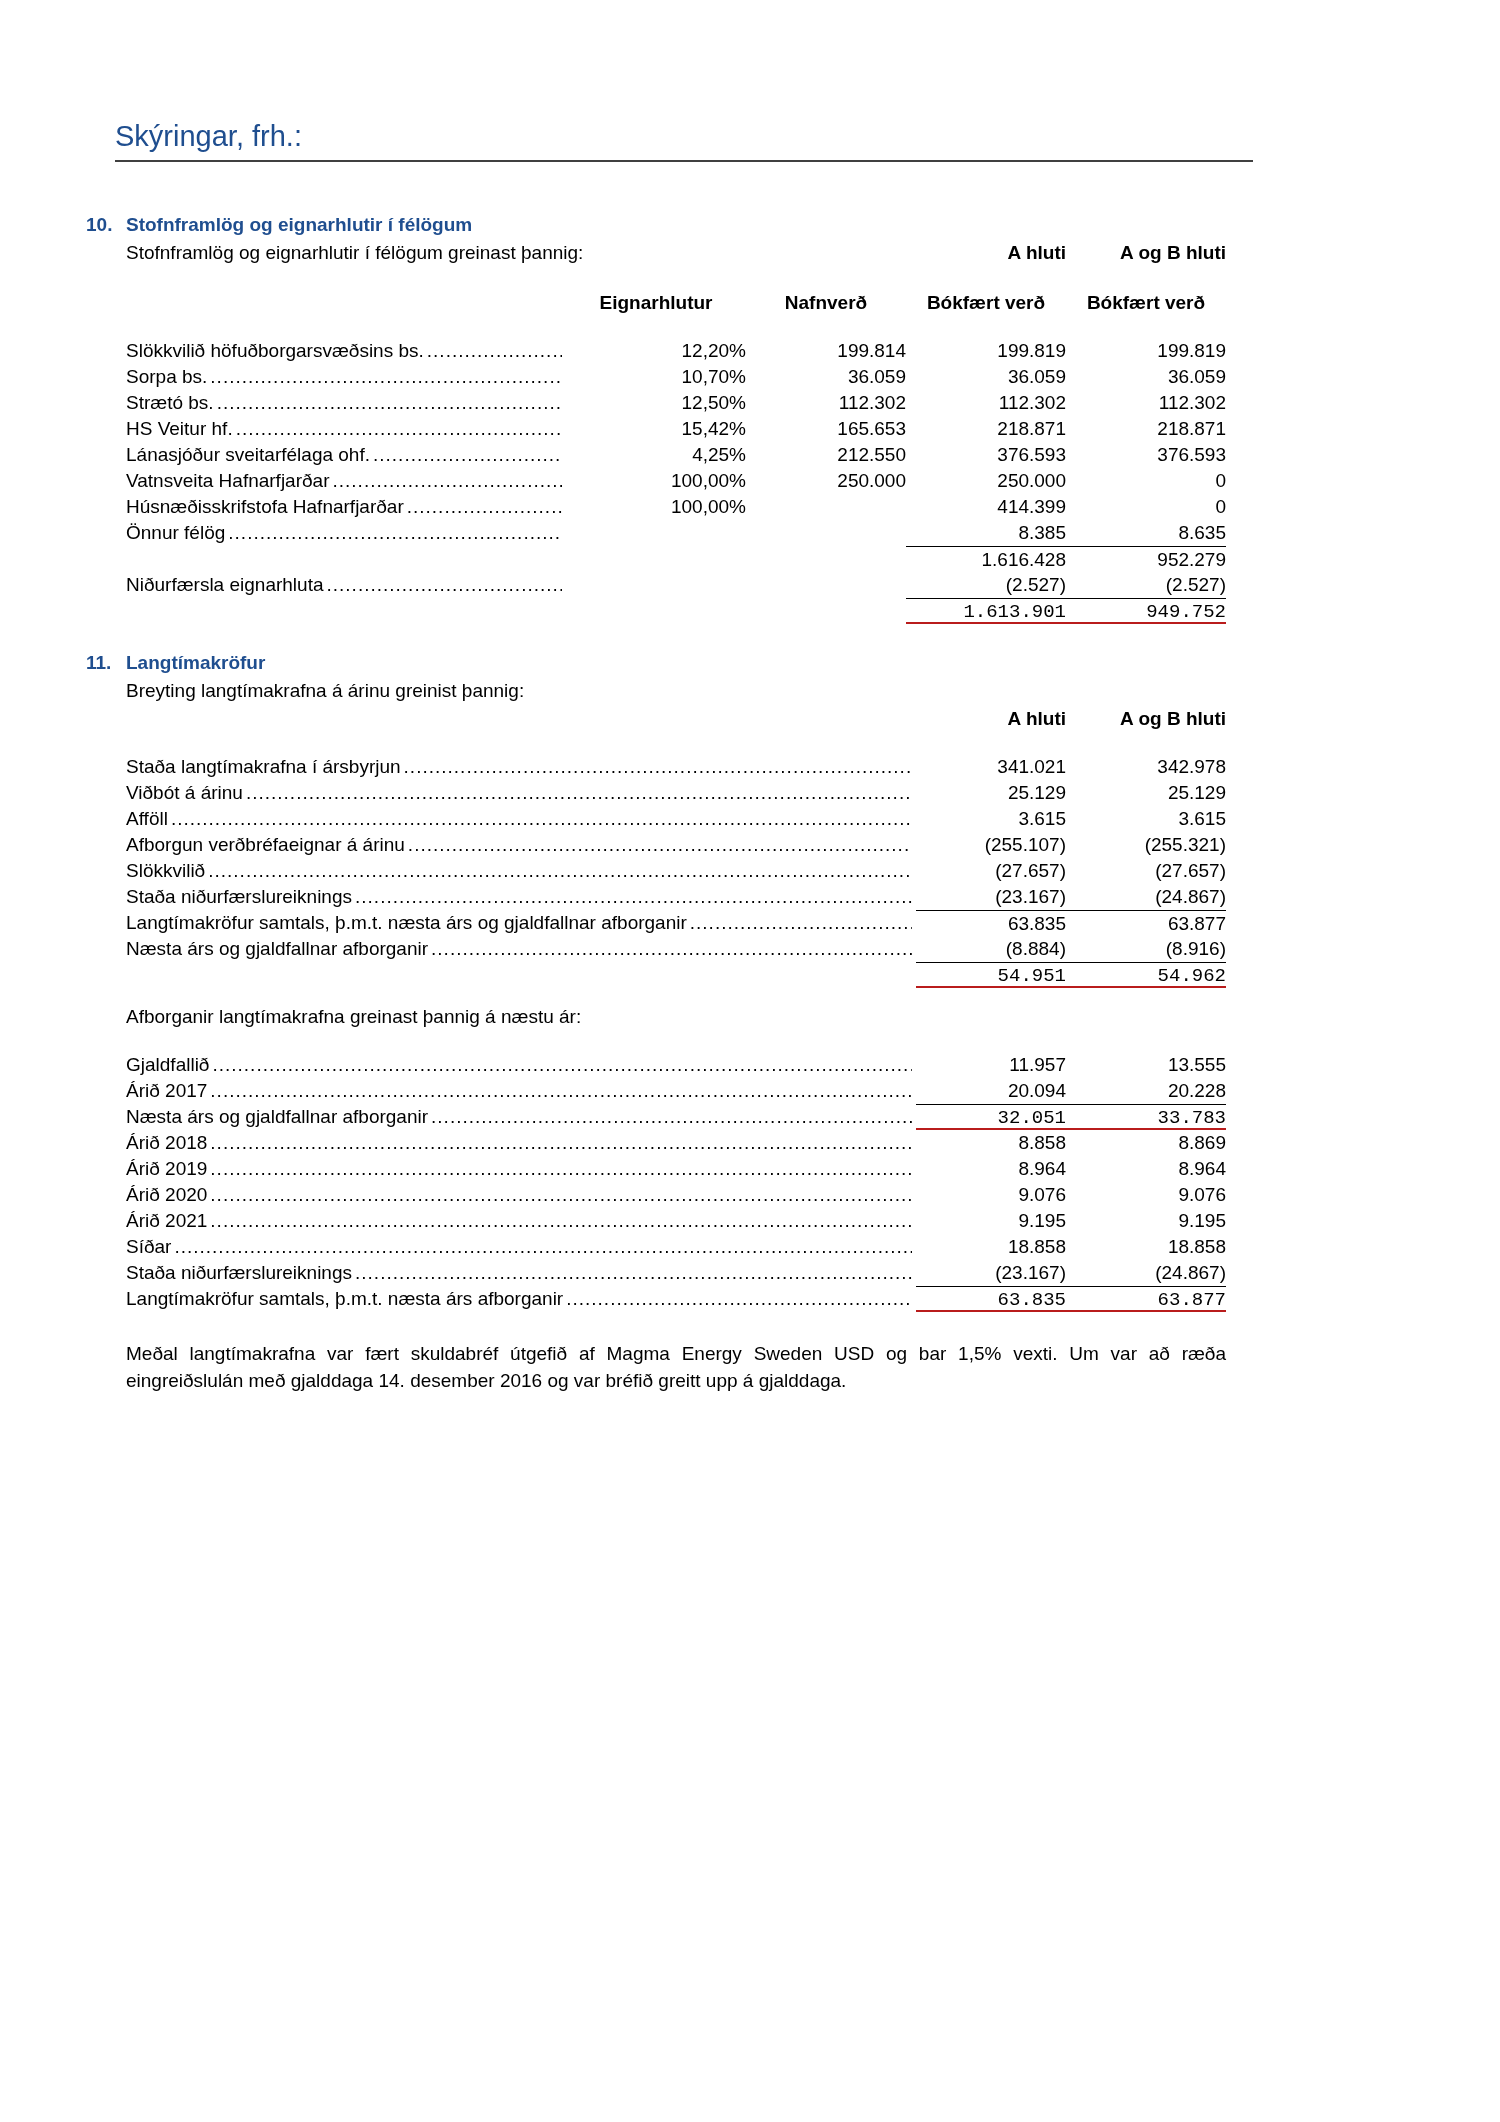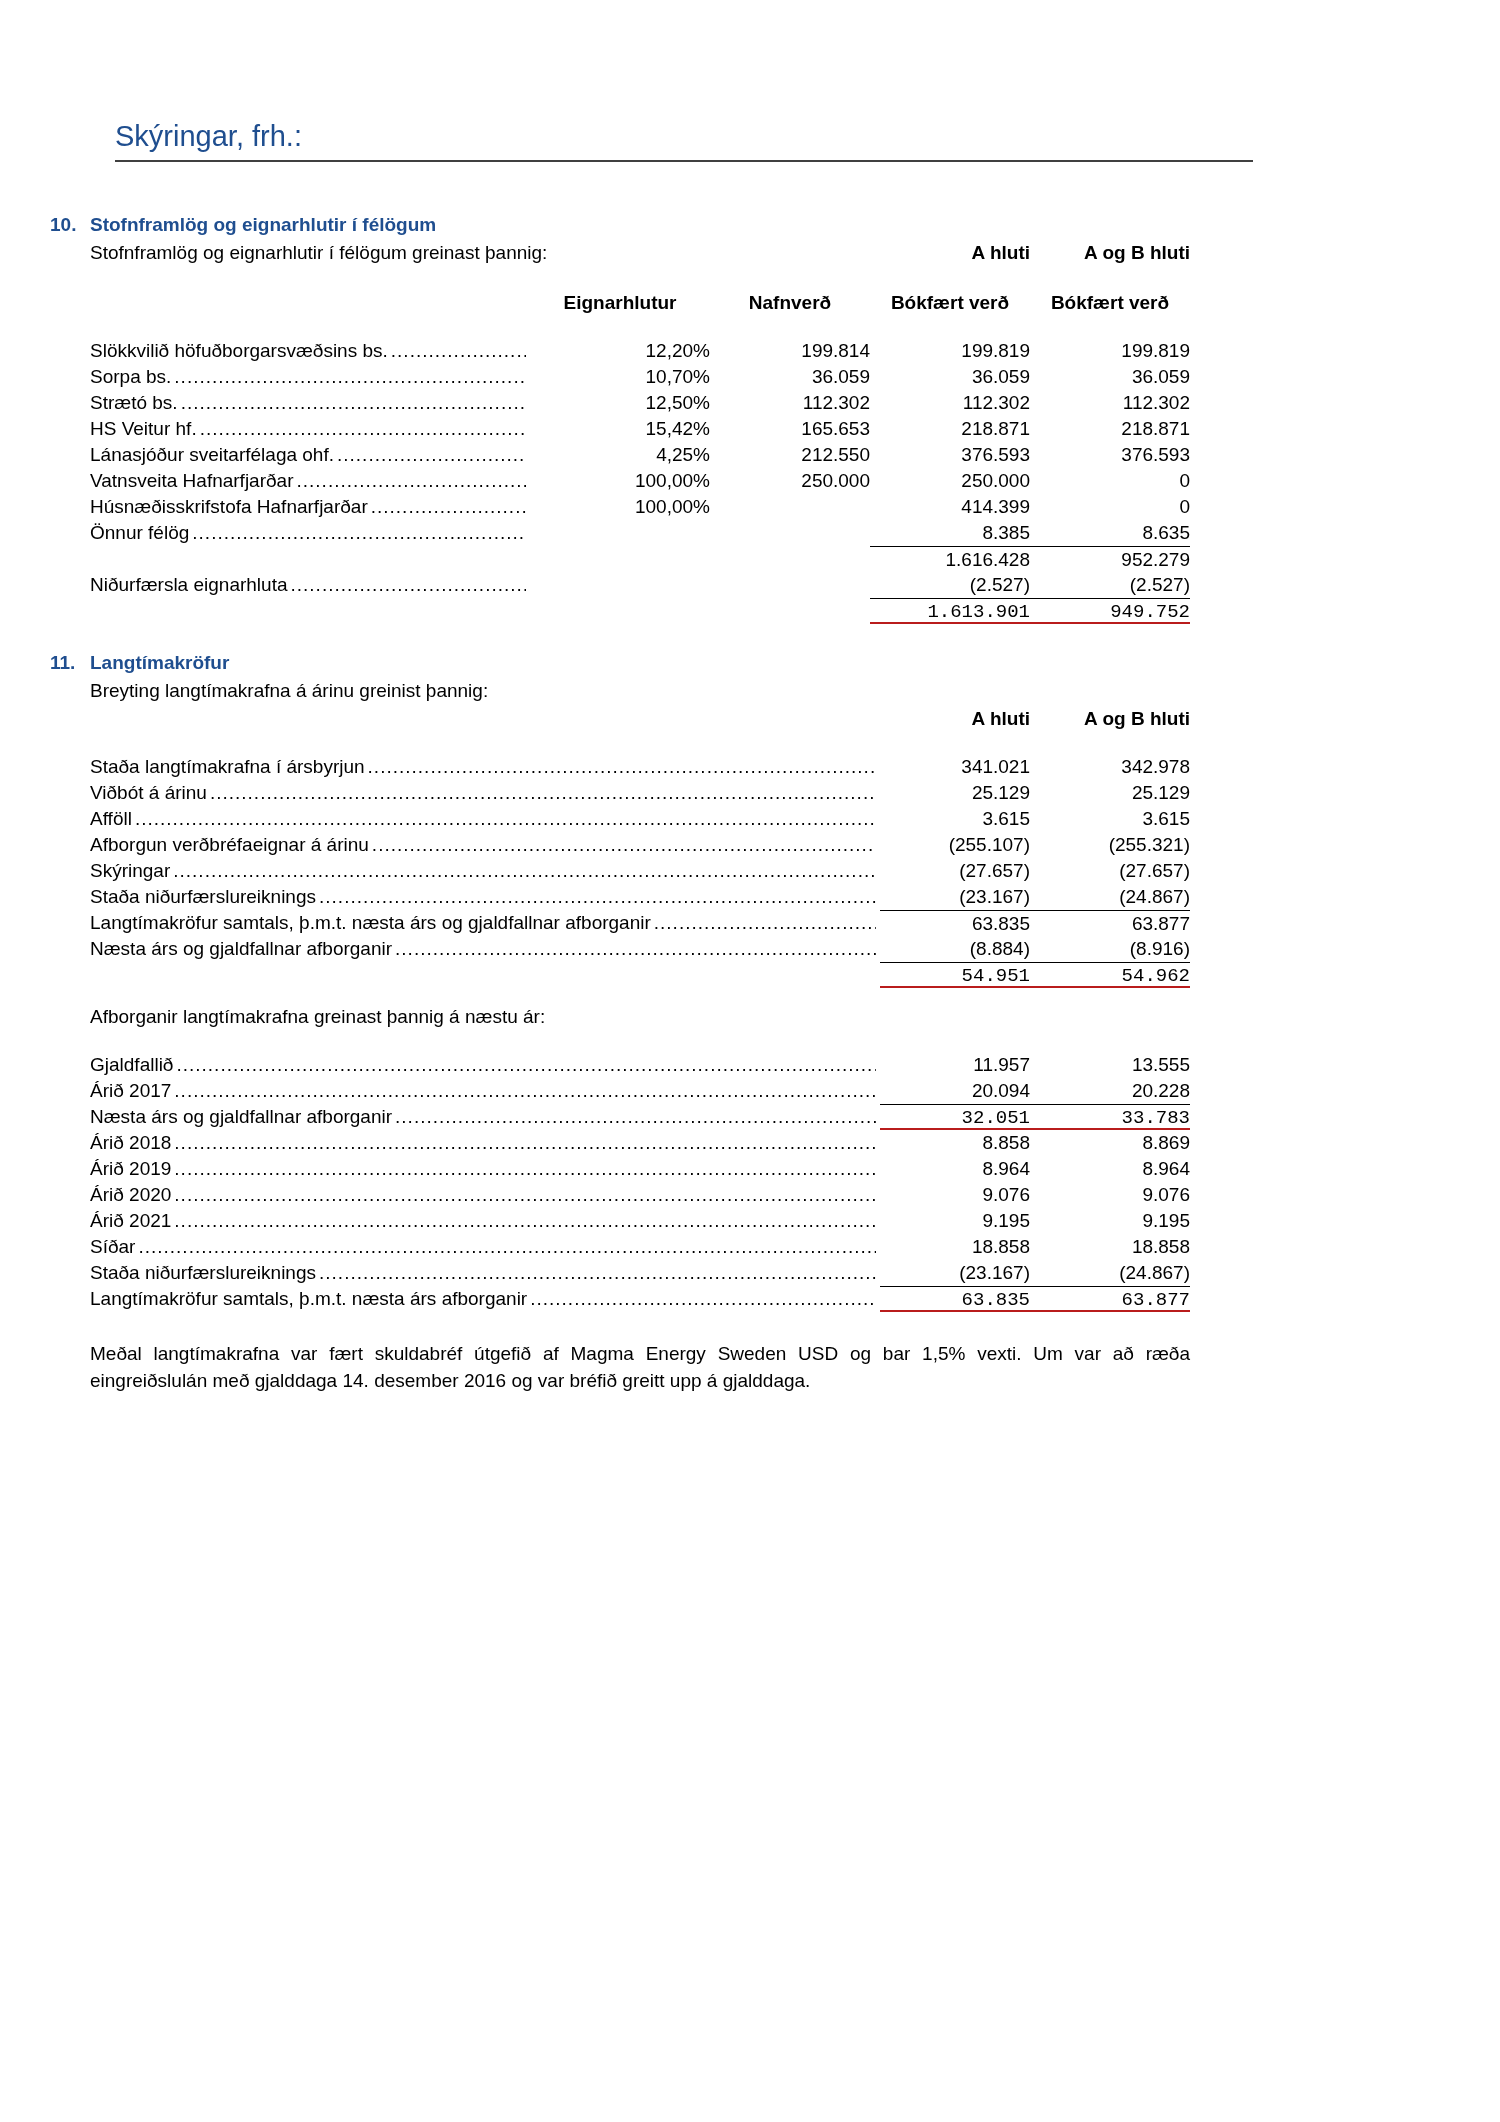--- a/index.html
+++ b/index.html
@@ -13,21 +13,21 @@
   .page { position:relative; width:1500px; height:2122px; background:#fff; }
 
   .title {
     margin:120px 0 0 115px;
     font-size:29px; font-weight:400;
     color:var(--heading-blue, #1f4e8f);
     line-height:33px;
   }
   .title-rule { margin:7px 0 0 115px; width:1138px; border-bottom:2px solid #404040; }
 
-  section { padding-left:50px; }
+  section { padding-left:86px; }
   .sec10 { margin-top:50px; }
   .sec11 { margin-top:26px; }
 
   .sec-head { display:flex; line-height:26px; font-weight:bold; color:var(--heading-blue, #1f4e8f); }
   .sec-num { width:40px; }
 
   .subtitle-row, .groupheads, .colheads { display:flex; margin-left:40px; width:1100px; line-height:26px; }
   .subtitle-row { margin-top:2px; }
   .subtitle-row .st { flex:1; }
   .groupheads { margin-top:2px; }
@@ -237,21 +237,21 @@
         <div class="trow">
           <span class="lbl w790">
             <span class="t">Afborgun verðbréfaeignar á árinu</span>
             <span class="dots"></span>
           </span>
           <span class="num w150">(255.107)</span>
           <span class="num w160">(255.321)</span>
         </div>
         <div class="trow">
           <span class="lbl w790">
-            <span class="t">Skýringar</span>
+            <span class="t">Slökkvilið</span>
             <span class="dots"></span>
           </span>
           <span class="num w150">(27.657)</span>
           <span class="num w160">(27.657)</span>
         </div>
         <div class="trow">
           <span class="lbl w790">
             <span class="t">Staða niðurfærslureiknings</span>
             <span class="dots"></span>
           </span>

